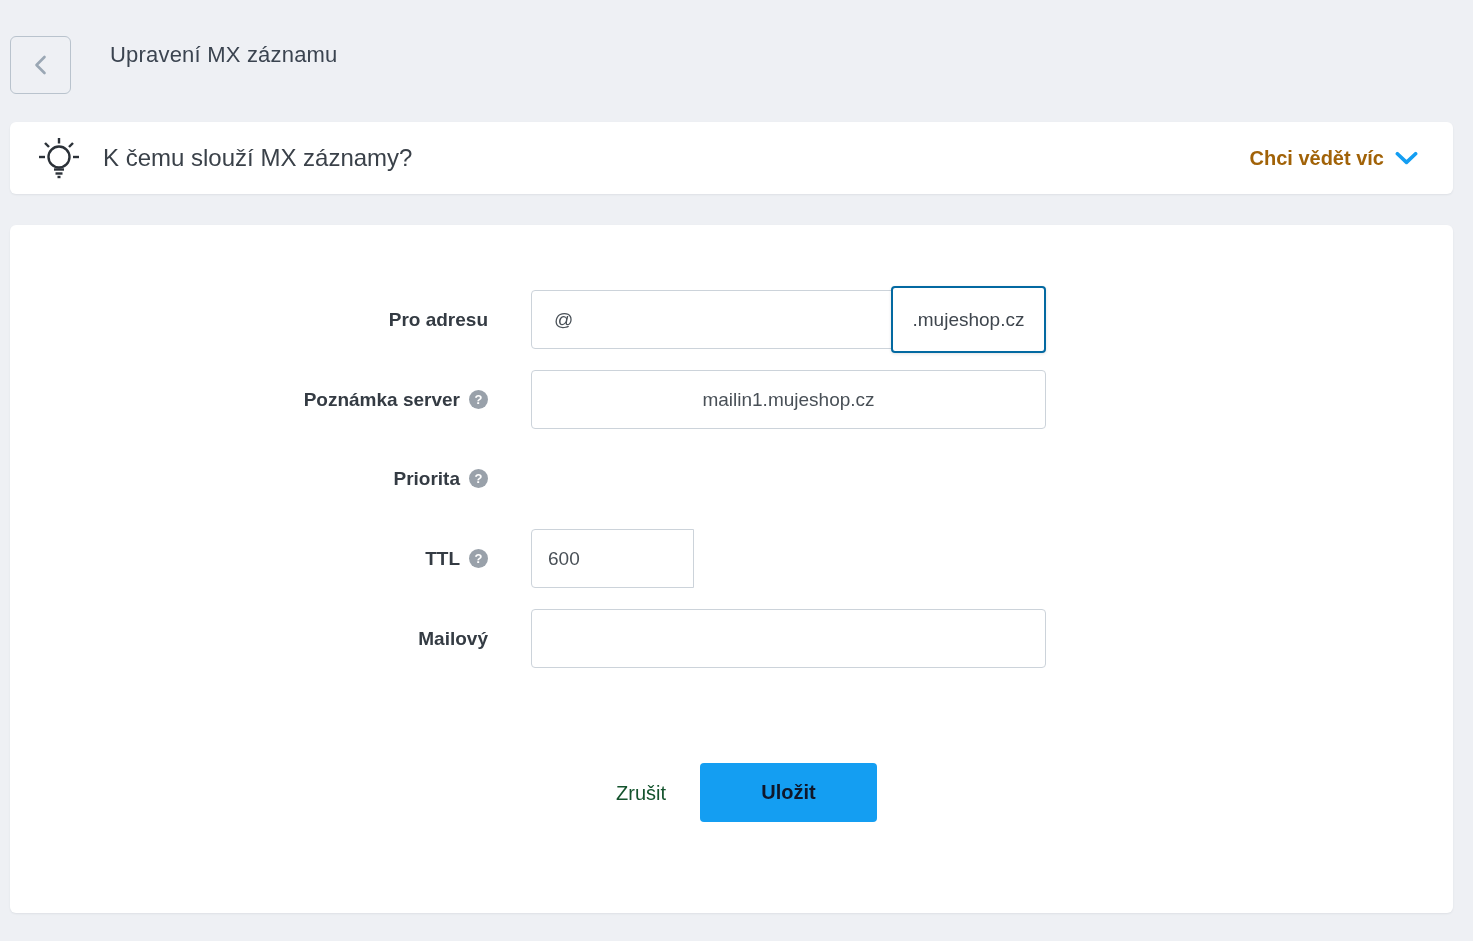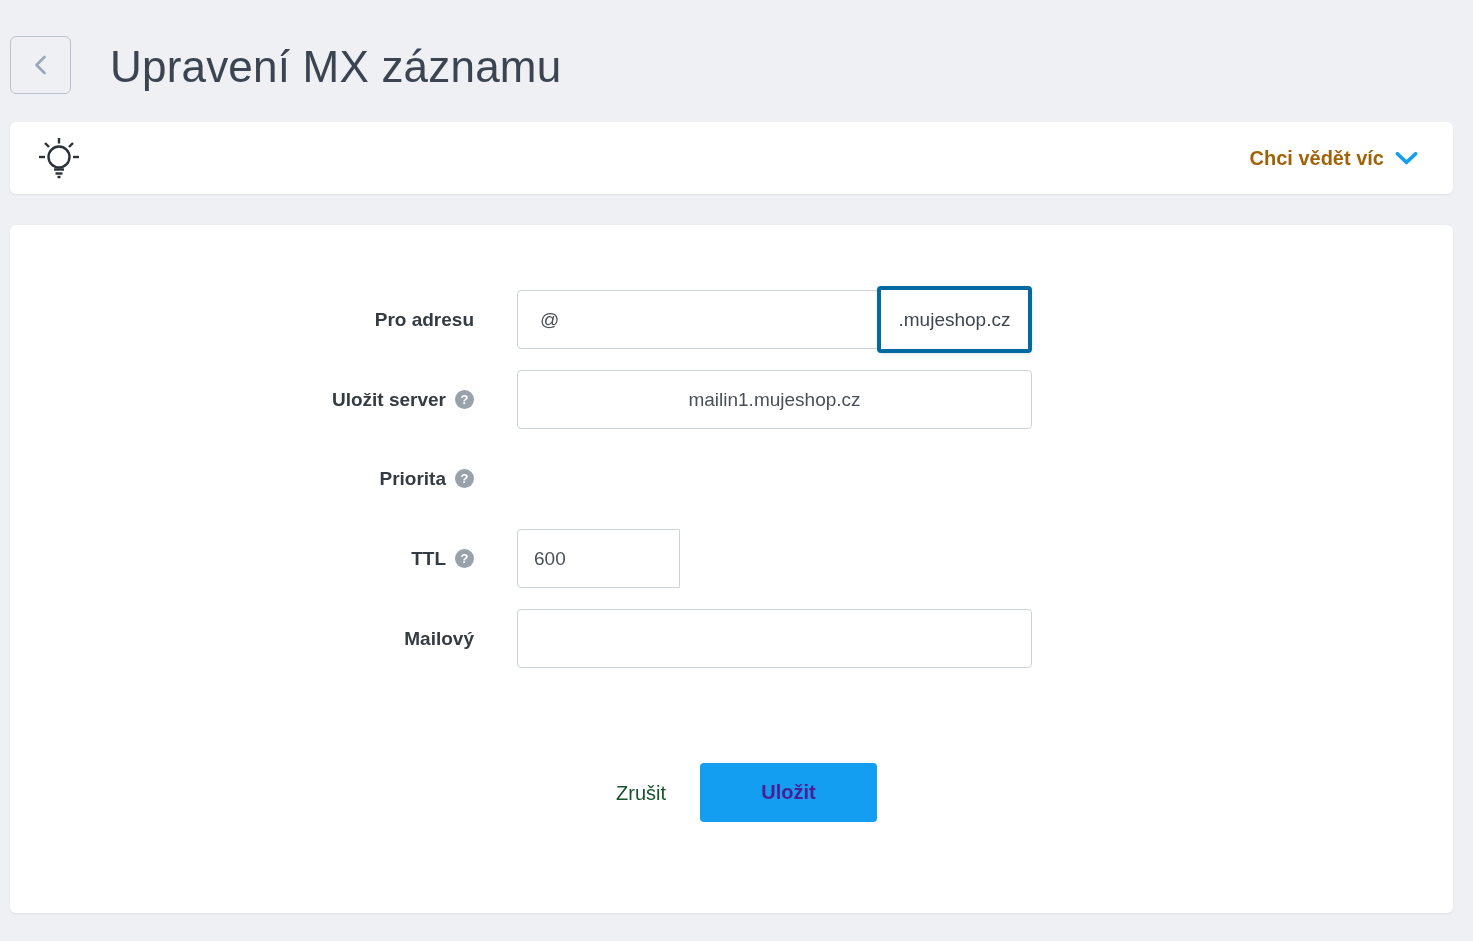--- a/index.html
+++ b/index.html
@@ -12,21 +12,21 @@
   }
   
   .back-btn{
     position:absolute;left:10px;top:36px;width:61px;height:58px;
     background:transparent;border:1px solid #b9c3cd;border-radius:6px;
     display:flex;align-items:center;justify-content:center;cursor:pointer;
     box-sizing:border-box;padding:0;
   }
   .page-title{
     position:absolute;left:110px;top:42px;margin:0;
-    font-size:44px;font-weight:300;color:#3b4450;letter-spacing:.2px;
+    font-size:22px;font-weight:300;color:#3b4450;letter-spacing:.2px;
   }
   
   .info-bar{
     position:absolute;left:10px;top:122px;width:1443px;height:72px;
     background:#ffffff;border-radius:6px;
     box-shadow:0 1px 2px rgba(40,50,60,.08);
     box-sizing:border-box;
   }
   .bulb{position:absolute;left:26px;top:13px;width:46px;height:48px;display:block;}
   .question{
@@ -37,21 +37,21 @@
     position:absolute;right:35px;top:50%;transform:translateY(-50%);
     display:flex;align-items:center;gap:11px;cursor:pointer;text-decoration:none;
   }
   .more-link span{font-size:20px;font-weight:700;color:#a16207;}
   
   .card{
     position:absolute;left:10px;top:225px;width:1443px;height:688px;
     background:#ffffff;border-radius:6px;
     box-shadow:0 1px 2px rgba(40,50,60,.08);
   }
-  .form-row{position:absolute;left:4px;width:100%;height:59px;}
+  .form-row{position:absolute;left:18px;width:100%;height:59px;}
   .row-label{
     position:absolute;left:0;top:0;height:100%;width:460px;
     display:flex;align-items:center;justify-content:flex-end;gap:9px;
   }
   .row-label .lbl{font-size:19px;font-weight:700;color:#343b43;}
   .help{
     width:19px;height:19px;border-radius:50%;background:#99a1aa;color:#fff;
     font-size:13px;font-weight:700;line-height:19px;text-align:center;
     display:inline-block;cursor:pointer;flex:0 0 auto;
   }
@@ -60,37 +60,37 @@
     height:59px;box-sizing:border-box;border:1px solid #ccd3da;border-radius:4px;
     background:#fff;padding:0 22px;font-size:19px;color:#495057;
     font-family:"Liberation Sans","DejaVu Sans",sans-serif;outline:none;
     vertical-align:top;
   }
   .w515{width:515px;text-align:center;}
   .w361{width:361px;border-radius:4px 0 0 4px;}
   .w163{width:163px;border-radius:4px 0 0 4px;padding-left:16px;}
   .addon{
     position:absolute;top:-4px;height:67px;box-sizing:border-box;
-    background:#fff;border:4px solid #0369a1;border-radius:4px;
+    background:#fff;border:2px solid #0369a1;border-radius:4px;
     display:flex;align-items:center;justify-content:center;
     font-size:19px;color:#3f464e;
     box-shadow:0 1px 3px rgba(40,50,60,.14);
   }
   .addon-domain{left:360px;width:155px;}
   .addon-unit{left:162px;width:113px;}
   
   .cancel{
     position:absolute;left:575px;top:545px;width:112px;height:46px;
     background:none;border:none;font-size:20px;color:#14532d;cursor:pointer;
     font-family:inherit;text-align:center;
   }
   .save{
     position:absolute;left:690px;top:538px;width:177px;height:59px;
     background:#149ef2;border:none;border-radius:4px;
-    color:#4c1d95;font-size:20px;font-weight:700;cursor:pointer;
+    color:#0f172a;font-size:20px;font-weight:700;cursor:pointer;
     font-family:inherit;
   }
 </style>
 </head>
 <body>
 
 <button class="back-btn">
   <svg width="22" height="24" viewBox="0 0 22 24">
     <polyline points="14.5 4 6.5 12 14.5 20" fill="none" stroke="#9aa7b4" stroke-width="2.6" stroke-linecap="round" stroke-linejoin="round"></polyline>
   </svg>
@@ -106,20 +106,21 @@
         <line x1="9" y1="7" x2="13" y2="11"></line>
         <line x1="37" y1="7" x2="33" y2="11"></line>
         <line x1="3" y1="21" x2="9" y2="21"></line>
         <line x1="37" y1="21" x2="43" y2="21"></line>
         <line x1="18" y1="33.5" x2="28" y2="33.5"></line>
         <line x1="19.5" y1="37.5" x2="26.5" y2="37.5"></line>
         <line x1="21.5" y1="41" x2="24.5" y2="41"></line>
       </g>
     </svg>
   </span>
+  <span class="question">K čemu slouží MX záznamy?</span>
   <a class="more-link">
     <span>Chci vědět víc</span>
     <svg width="23" height="14" viewBox="0 0 24 14">
       <polyline points="2.5 2 12 11 21.5 2" fill="none" stroke="#149ef2" stroke-width="3.8" stroke-linecap="round" stroke-linejoin="round"></polyline>
     </svg>
   </a>
 </section>
 
 <section class="card">
 
@@ -128,21 +129,21 @@
       <span class="lbl">Pro adresu</span>
     </div>
     <div class="input-group">
       <input class="text-input w361" value="@" style="">
       <span class="addon addon-domain">.mujeshop.cz</span>
     </div>
   </div>
 
   <div class="form-row" style="top:145px">
     <div class="row-label">
-      <span class="lbl">Uložit server</span>
+      <span class="lbl">Poznámka server</span>
       <span class="help">?</span>
     </div>
     <div class="input-group">
       <input class="text-input w515" value="mailin1.mujeshop.cz" style="">
     </div>
   </div>
 
   <div class="form-row" style="top:224px">
     <div class="row-label">
       <span class="lbl">Priorita</span>

